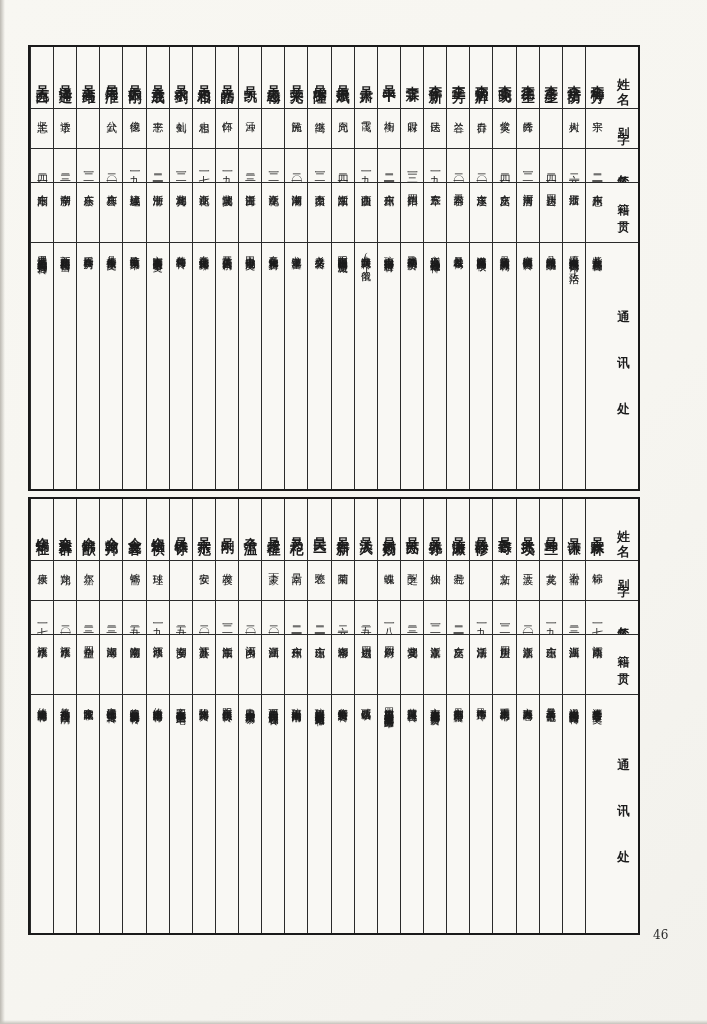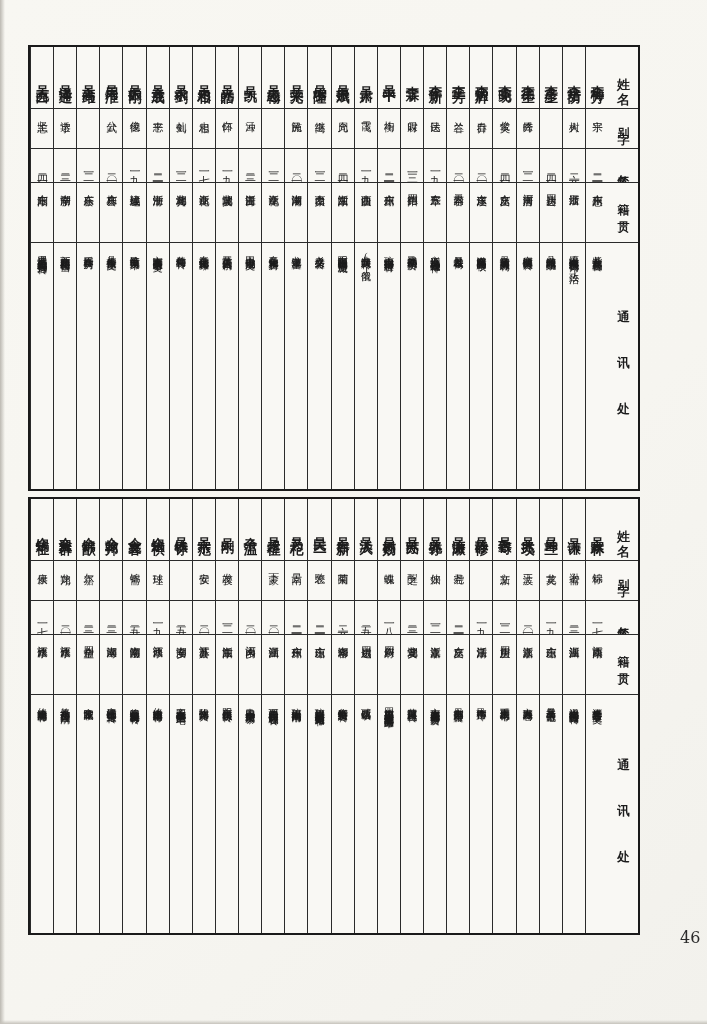--- a/index.html
+++ b/index.html
@@ -69,22 +69,22 @@
   .native-txt{font-size:10.5px;letter-spacing:0.5px;line-height:12px;}
   .addr-txt{font-size:10px;letter-spacing:0.5px;line-height:11.5px;max-height:100%;}
   .h-name{font-size:13px;font-weight:700;letter-spacing:14px;padding-top:8px;}
   .h-zi{font-size:12px;font-weight:700;letter-spacing:6px;padding-top:4px;}
   .h-age{font-size:12px;font-weight:700;letter-spacing:2px;}
   .h-native{font-size:12px;font-weight:700;letter-spacing:18px;padding-top:8px;}
   .h-addr{font-size:12.5px;font-weight:700;letter-spacing:46px;}
   .head-col .c-addr{align-items:center;}
   .page-num{
     position:absolute;
-    left:680px;top:928px;
-    font-size:16px;
+    left:653px;top:928px;
+    font-size:12px;
     font-family:"DejaVu Serif", serif;
     color:#2a2a2a;
   }
 </style>
 </head>
 <body>
 
 <div class="sheet">
   <div class="scan-edge-left"></div>
   <div class="scan-edge-bottom"></div>

